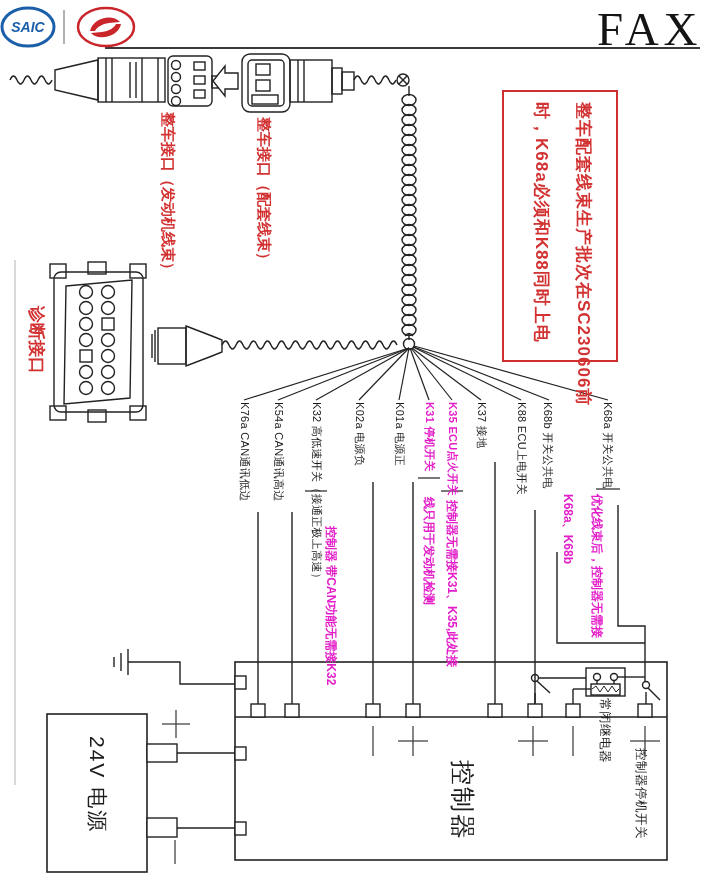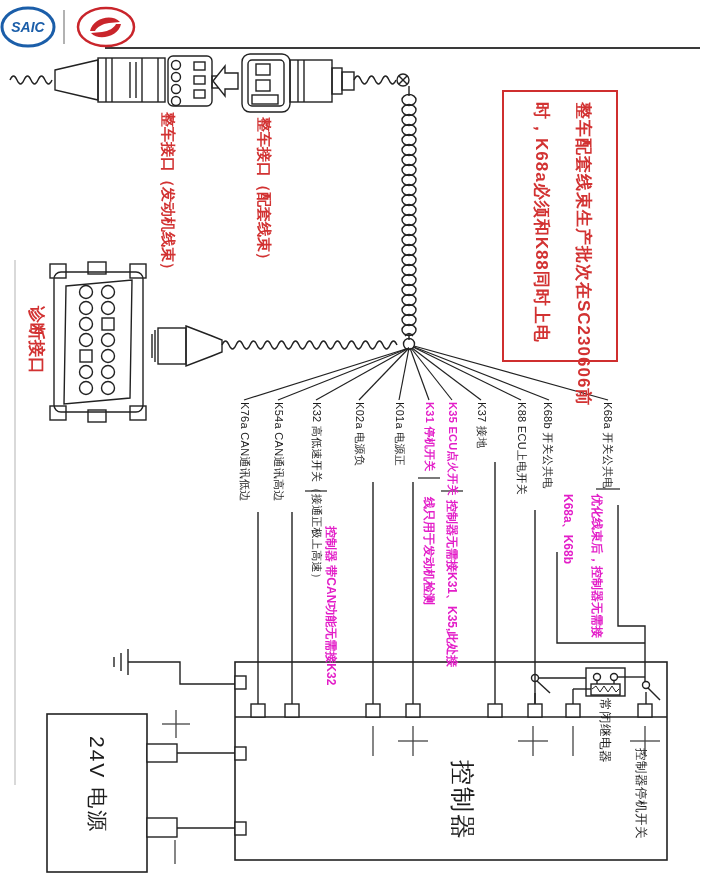--- a/index.html
+++ b/index.html
@@ -218,20 +218,21 @@
           <line x1="162" y1="724" x2="190" y2="724"></line>
             <line x1="176" y1="710" x2="176" y2="738"></line>
           <line x1="175" y1="840" x2="175" y2="864"></line>
         </g>
       </g>
 
       <line x1="15" y1="260" x2="15" y2="785" stroke="#cccccc" stroke-width="1.5"></line>
     </g>
   </svg>
 
+  <div class="fax">FAX</div>
 
   <div class="note-box"></div>
   <div class="vt note-text" style="left:604px;top:102px;">
     <div>整车配套线束生产批次在SC230606前</div>
     <div>时，K68a必须和K88同时上电</div>
   </div>
 
   <div class="vt redlabel" style="left:177px;top:112px;font-size:15px;line-height:18px;">整车接口（发动机线束）</div>
   <div class="vt redlabel" style="left:273px;top:117px;font-size:15px;line-height:18px;">整车接口（配套线束）</div>
   <div class="vt redlabel" style="left:46px;top:306px;font-size:17px;line-height:20px;">诊断接口</div>

